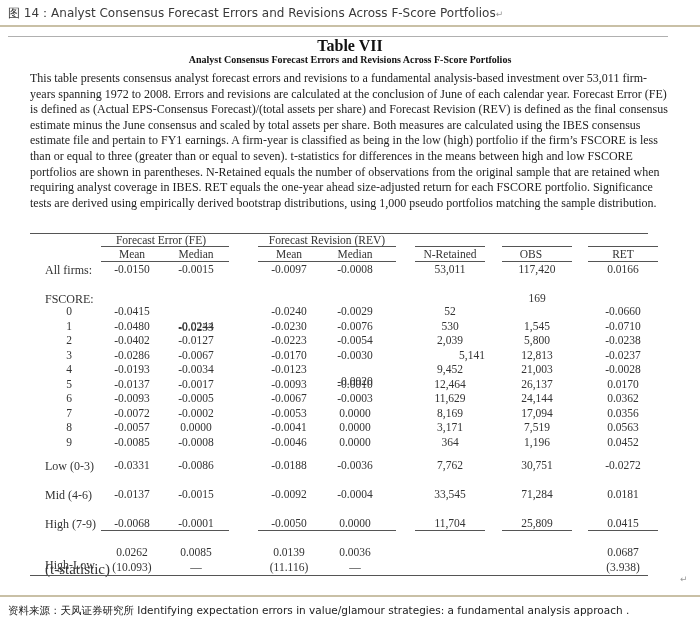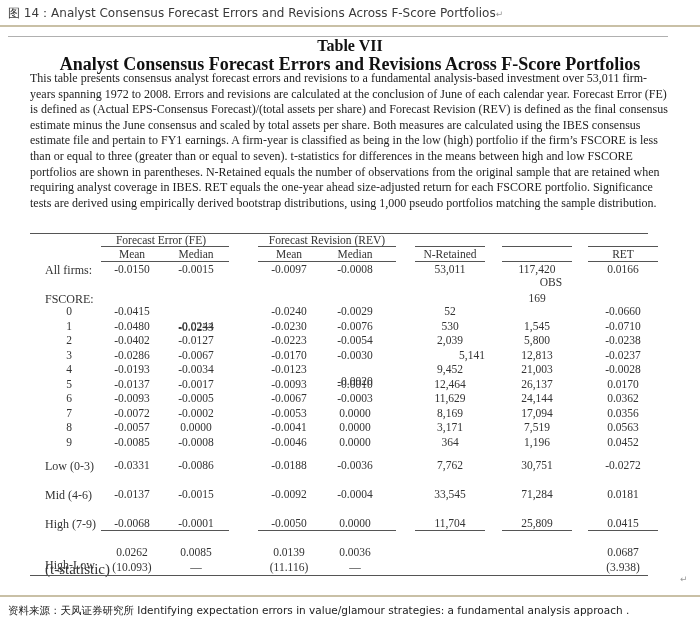--- a/index.html
+++ b/index.html
@@ -2,21 +2,21 @@
 <html><head>
 <meta charset="utf-8">
 <style>
   html, body { margin:0; padding:0; background:#ffffff; }
   body { width:700px; height:631px; position:relative; overflow:hidden; font-family:"Liberation Serif", serif; color:#222; }
   .fig-title { position:absolute; left:8px; top:5px; font-family:"DejaVu Sans", sans-serif; font-size:12px; color:#3a3a3a; }
   .fig-title .ret { font-size:9px; color:#999; }
   .rule-top { position:absolute; left:0; top:25px; width:700px; height:2px; background:#c9c0a6; }
   .rule-inner { position:absolute; left:8px; top:36px; width:660px; height:1px; background:#b0b0b0; }
   .tbl-num { position:absolute; left:0; width:700px; top:37px; text-align:center; font-size:16px; font-weight:bold; color:#111; }
-  .tbl-title { position:absolute; left:0; width:700px; top:54px; text-align:center; font-size:18px; font-weight:bold; color:#111; }
+  .tbl-title { position:absolute; left:0; width:700px; top:54px; text-align:center; font-size:10px; font-weight:bold; color:#111; }
   .caption { position:absolute; left:30px; top:71px; width:640px; font-size:12px; line-height:15.6px; color:#222; }
   .tline { position:absolute; height:1px; background:#555; }
   .cell { position:absolute; font-size:11.5px; color:#333; text-align:center; white-space:nowrap; }
   .lbl { position:absolute; font-size:12px; color:#333; white-space:nowrap; }
   .rule-bot { position:absolute; left:0; top:595px; width:700px; height:2px; background:#c9c0a6; }
   .source { position:absolute; left:8px; top:604px; font-family:"DejaVu Sans", sans-serif; font-size:10.5px; color:#222; }
   .ret-mark { position:absolute; left:680px; top:574px; font-size:9px; color:#999; font-family:"DejaVu Sans", sans-serif; }
 </style>
 </head>
 <body>
@@ -36,21 +36,21 @@
     <div class="tline" style="left: 101px; top: 246px; width: 128px;"></div>
     <div class="tline" style="left: 258px; top: 246px; width: 138px;"></div>
     <div class="tline" style="left: 415px; top: 246px; width: 70px;"></div>
     <div class="tline" style="left: 502px; top: 246px; width: 70px;"></div>
     <div class="tline" style="left: 588px; top: 246px; width: 70px;"></div>
     <div class="cell" style="left: 97px; top: 248px; width: 70px;">Mean</div>
     <div class="cell" style="left: 161px; top: 248px; width: 70px;">Median</div>
     <div class="cell" style="left: 254px; top: 248px; width: 70px;">Mean</div>
     <div class="cell" style="left: 320px; top: 248px; width: 70px;">Median</div>
     <div class="cell" style="left: 415px; top: 248px; width: 70px;">N-Retained</div>
-    <div class="cell" style="left: 516px; top: 248px; width: 70px; margin-top: 28px;">OBS</div>
+    <div class="cell" style="left: 496px; top: 248px; width: 70px;">OBS</div>
     <div class="cell" style="left: 588px; top: 248px; width: 70px;">RET</div>
     <div class="tline" style="left: 101px; top: 261px; width: 128px;"></div>
     <div class="tline" style="left: 258px; top: 261px; width: 138px;"></div>
     <div class="tline" style="left: 415px; top: 261px; width: 70px;"></div>
     <div class="tline" style="left: 502px; top: 261px; width: 70px;"></div>
     <div class="tline" style="left: 588px; top: 261px; width: 70px;"></div>
     <div class="lbl" style="left: 45px; top: 263px;">All firms:</div>
     <div class="cell" style="left: 97px; top: 263px; width: 70px;">-0.0150</div>
     <div class="cell" style="left: 161px; top: 263px; width: 70px;">-0.0015</div>
     <div class="cell" style="left: 254px; top: 263px; width: 70px;">-0.0097</div>

